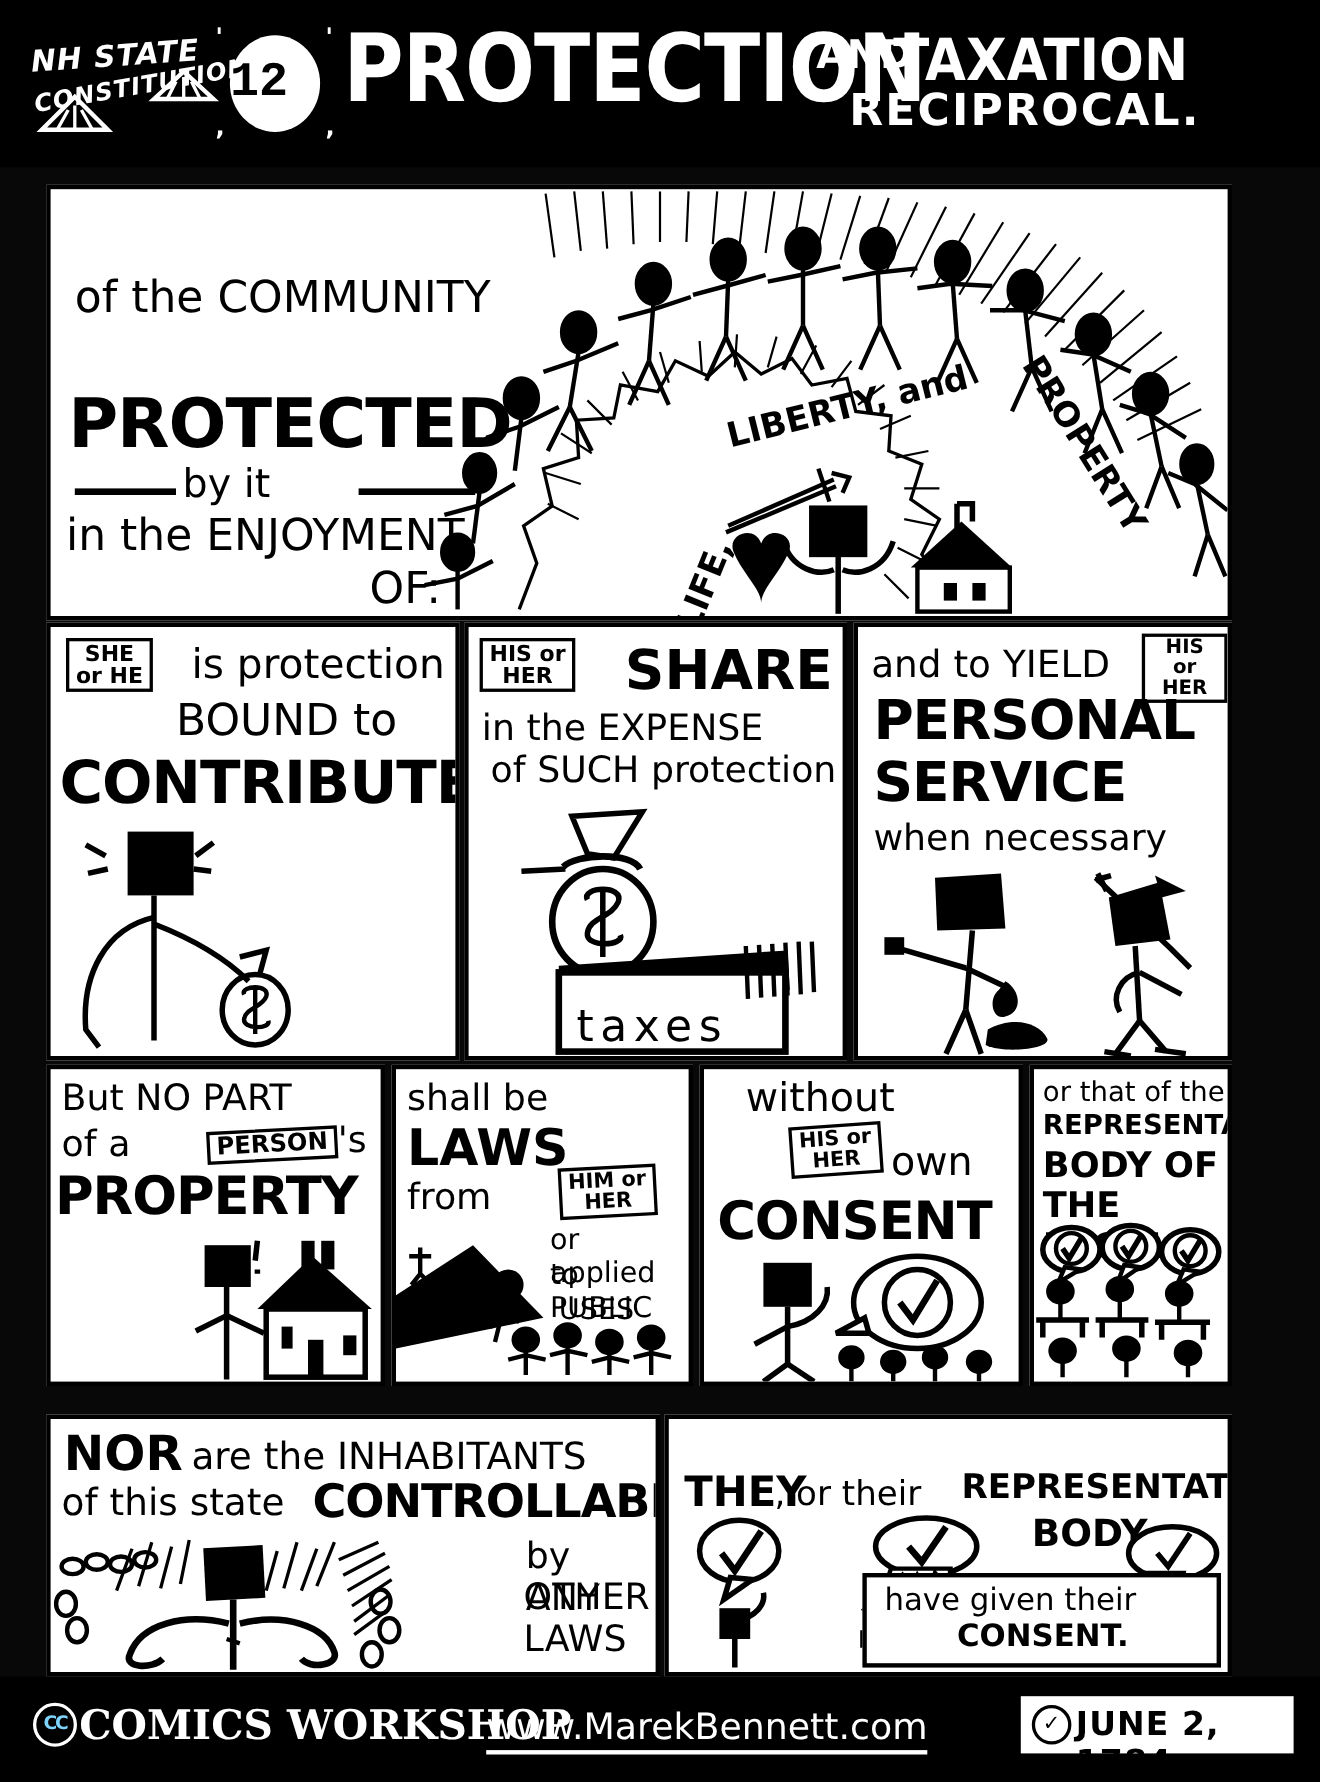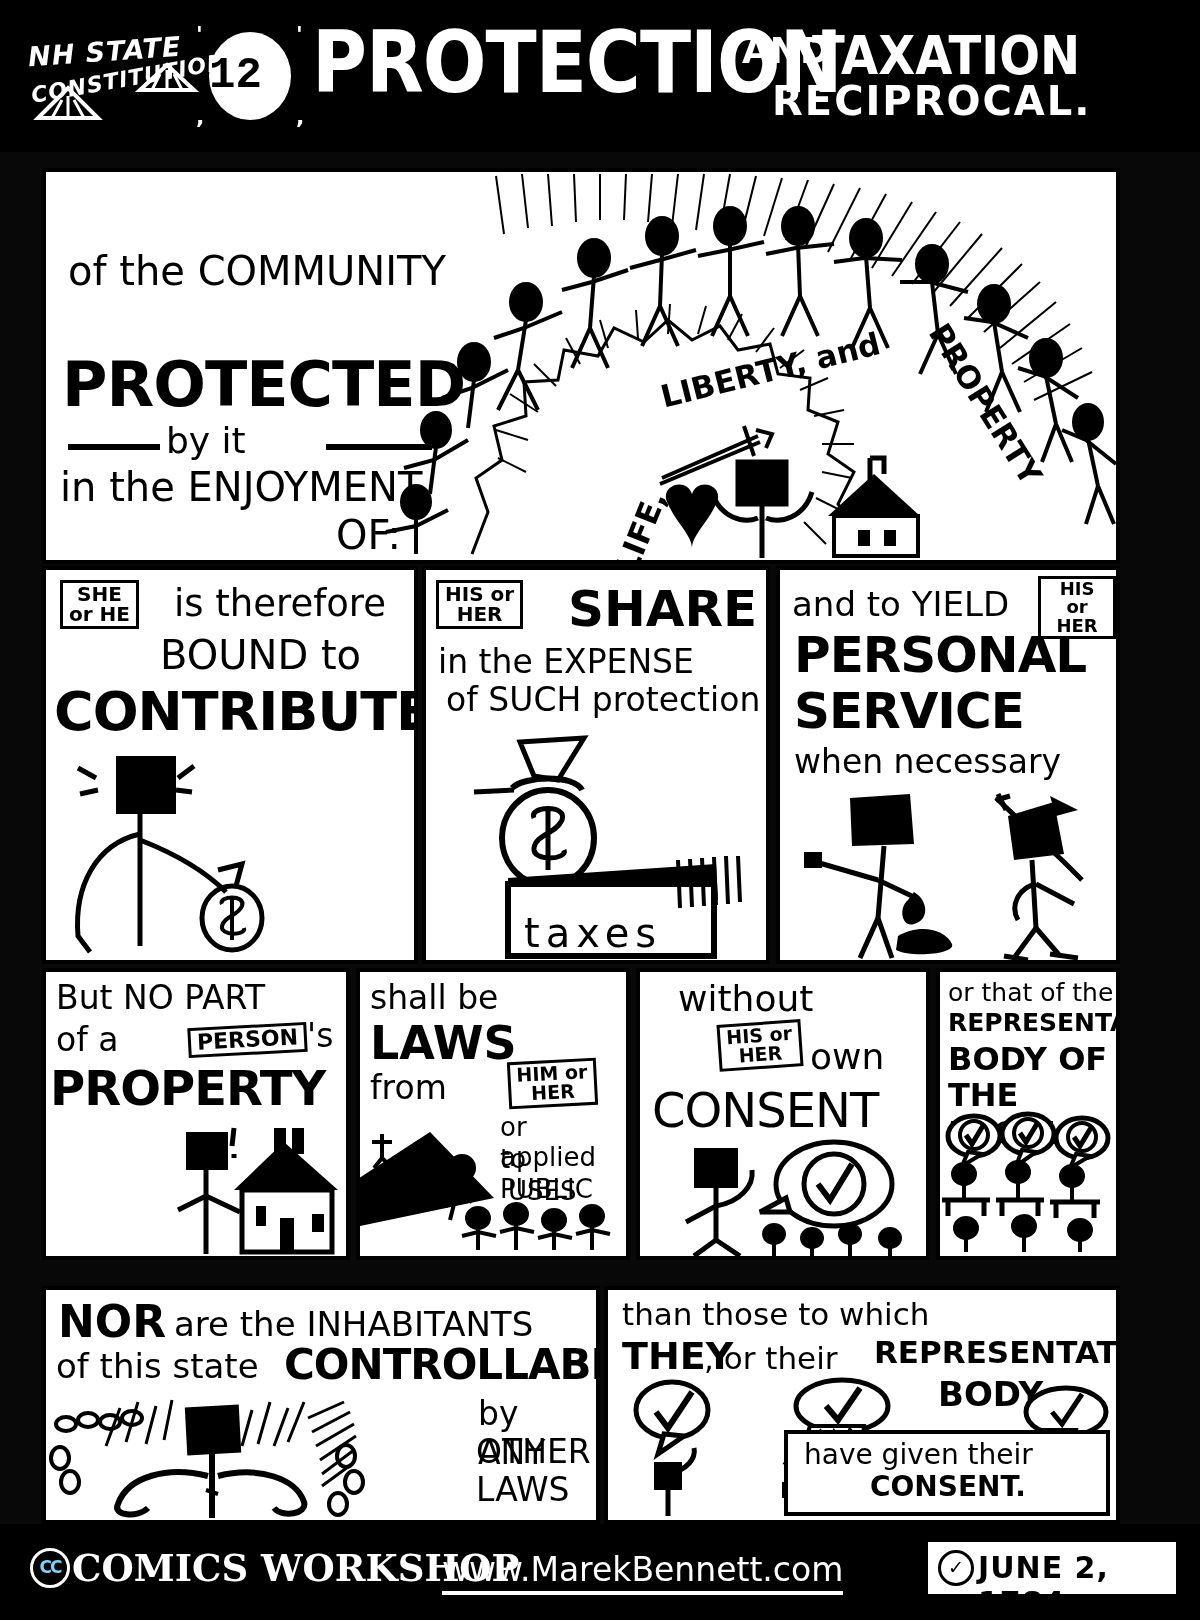--- a/index.html
+++ b/index.html
@@ -90,21 +90,21 @@
   #p6 .c{left:10px;top:96px;font-size:33px;}
   #p6 .d{left:148px;top:88px;}
   #p6 .e{left:140px;top:140px;font-size:26px;}
   #p6 .f{left:140px;top:172px;font-size:26px;}
   #p6 .g{left:148px;top:204px;font-size:26px;}
 
   #p7{left:636px;top:968px;width:286px;height:284px;}
   #p7 .a{left:38px;top:6px;font-size:36px;}
   #p7 .b{left:78px;top:50px;}
   #p7 .c{left:170px;top:64px;font-size:36px;}
-  #p7 .d{left:12px;top:110px;font-size:48px;font-weight:normal;letter-spacing:-1px;}
+  #p7 .d{left:12px;top:110px;font-size:48px;font-weight:bold;letter-spacing:-1px;}
 
   #p8{left:936px;top:968px;width:176px;height:284px;}
   #p8 .a{left:8px;top:6px;font-size:25px;}
   #p8 .b{left:8px;top:36px;font-size:25px;font-weight:bold;}
   #p8 .c{left:8px;top:68px;font-size:32px;font-weight:bold;}
   #p8 .d{left:8px;top:104px;font-size:32px;font-weight:bold;}
 
   
   #p9{left:42px;top:1286px;width:550px;height:230px;}
   #p9 .a{left:12px;top:6px;font-size:44px;font-weight:bold;}
@@ -322,21 +322,21 @@
         <rect x="252" y="112" width="12" height="16" fill="#000"></rect>
       </g>
     </svg>
   </div>
 
   <div class="panel" id="p2">
     <div class="ink a">
       <span class="boxed" style="white-space:pre-line;">SHE
 or HE</span>
     </div>
-    <div class="ink hand b">is therefore</div>
+    <div class="ink hand b">is protection</div>
     <div class="ink hand c">BOUND to</div>
     <div class="ink hand d">CONTRIBUTE</div>
     <svg class="fig" style="left:10px;top:176px;" width="300" height="210" viewBox="0 0 300 210">
       <g stroke="#000" stroke-width="5" fill="none">
         <path d="M22 22 L40 32 M24 48 L42 44"></path>
         <path d="M138 20 L122 32 M136 46 L120 44"></path>
       </g>
       <rect x="60" y="10" width="60" height="58" fill="#000"></rect>
       <g stroke="#000" stroke-width="5" fill="none">
         <path d="M84 68 L84 200"></path>
@@ -610,21 +610,20 @@
           <ellipse cx="24" cy="88" rx="9" ry="11"></ellipse>
         <ellipse cx="300" cy="62" rx="9" ry="11"></ellipse>
           <ellipse cx="308" cy="88" rx="9" ry="11"></ellipse>
         <ellipse cx="292" cy="110" rx="9" ry="11"></ellipse>
         <path d="M160 96 L172 100"></path>
       </g>
     </svg>
   </div>
 
   <div class="panel" id="p10">
-    <div class="ink hand a">than those to which</div>
     <div class="ink hand b">THEY</div>
     <div class="ink hand c">, or their</div>
     <div class="ink hand d">REPRESENTATIVE</div>
     <div class="ink hand e">BODY</div>
 
     <svg class="fig" style="left:6px;top:88px;" width="496" height="138" viewBox="0 0 496 138">
 
       <g>
         <ellipse cx="58" cy="32" rx="36" ry="28" fill="#fff" stroke="#000" stroke-width="5"></ellipse>
         <path d="M50 56 L44 76 L70 58 Z" fill="#fff" stroke="#000" stroke-width="5"></path>

